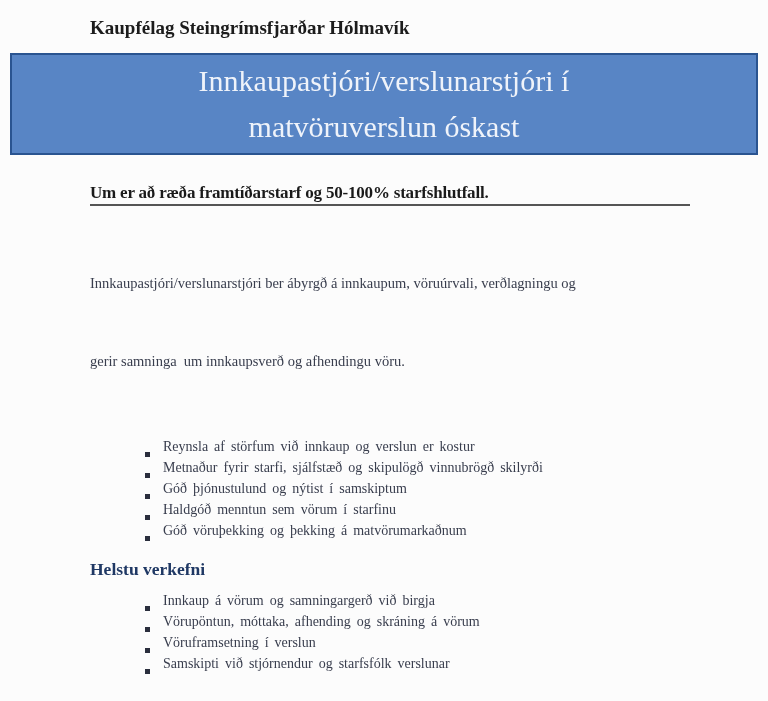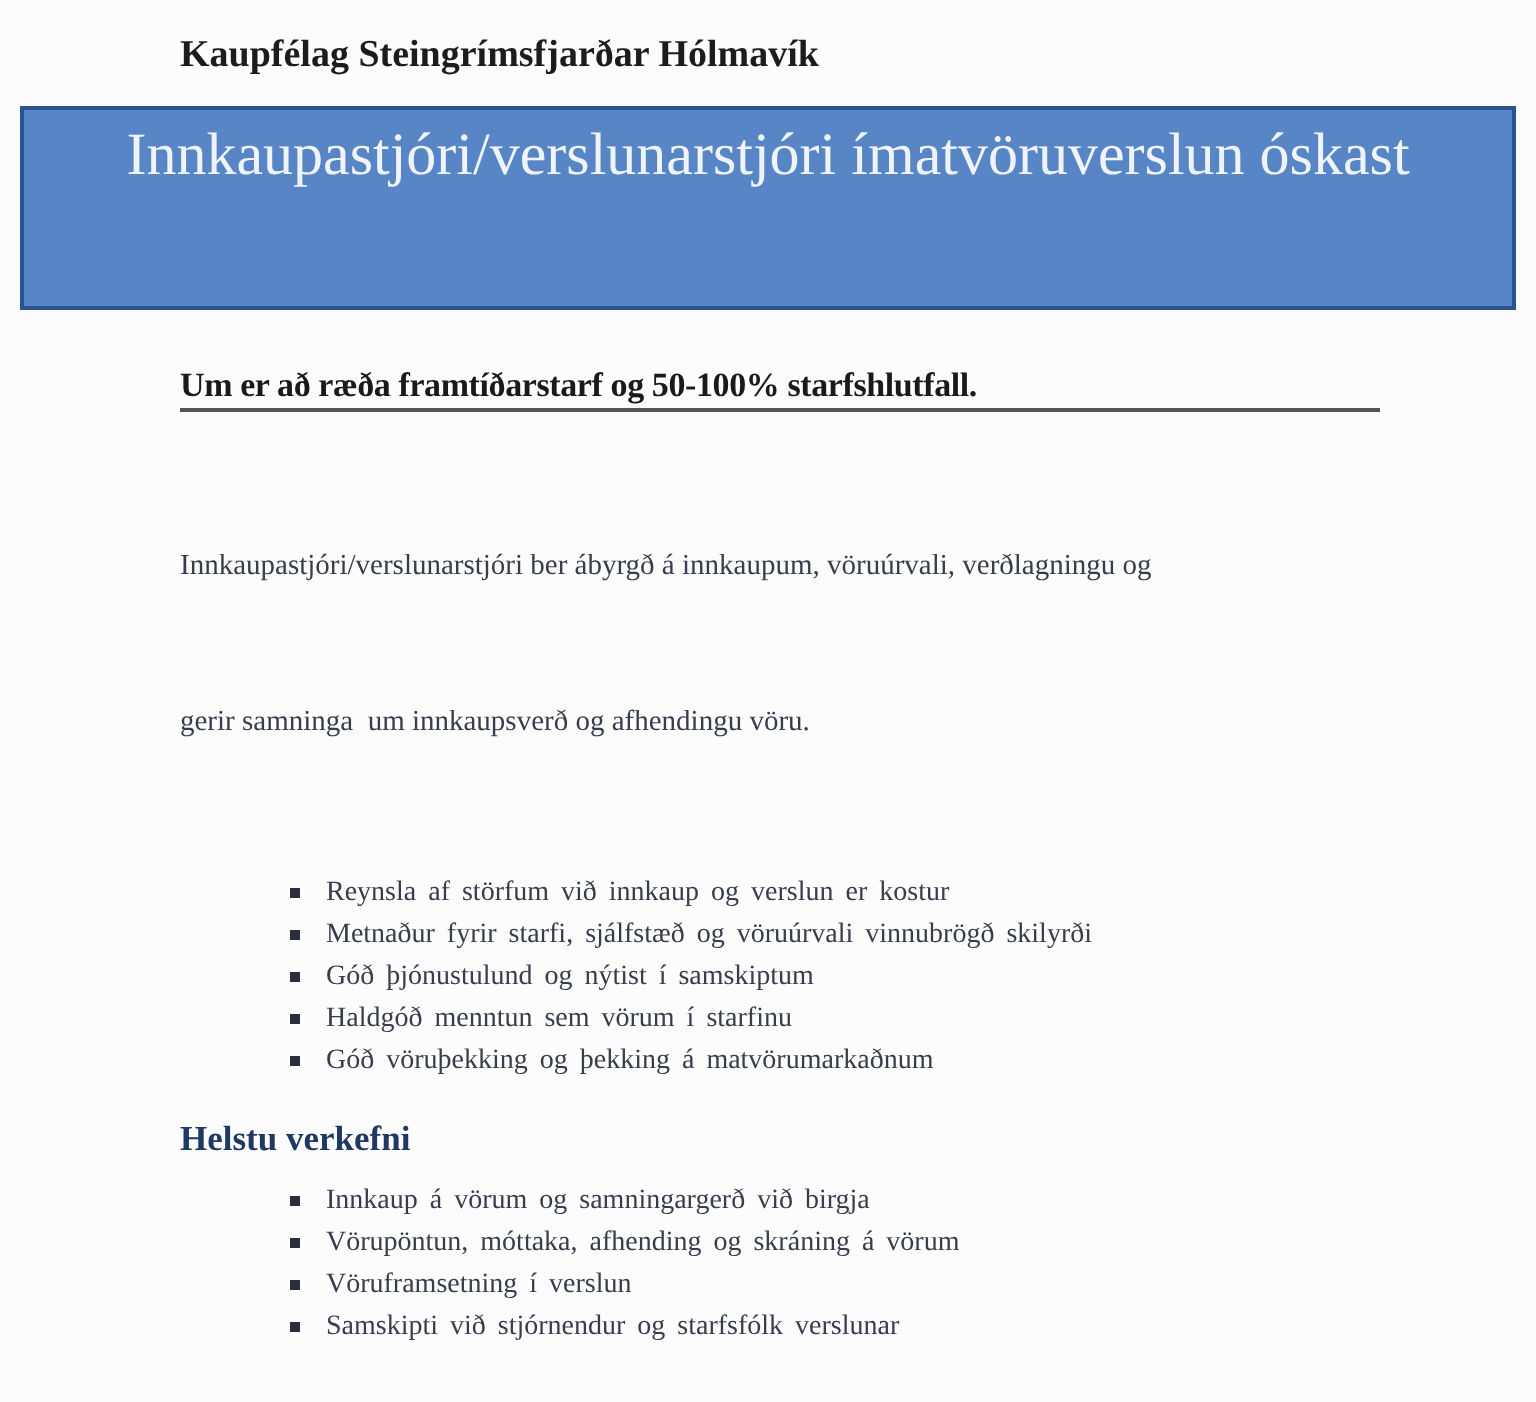--- a/index.html
+++ b/index.html
@@ -17,21 +17,21 @@
     font-size: 19px;
     font-weight: bold;
     color: #1C1C1C;
   }
   .banner {
     margin: 14px 10px 0 10px;
     height: 102px;
     background: #5885C5;
     border: 2px solid #2A5490;
     display: flex;
-    flex-direction: row;
+    flex-direction: column;
     justify-content: center;
     text-align: center;
     color: #EFF3FA;
     font-size: 30px;
     line-height: 46px;
   }
   .intro-heading {
     margin: 28px 0 0 90px;
     width: 600px;
     font-size: 17px;
@@ -58,21 +58,21 @@
     color: #1F3864;
   }
   .section-title.first { margin: 12px 0 0 90px; }
   .section-title.second { margin: 18px 0 0 90px; }
   .bullet-list {
     list-style: none;
     margin: 10px 0 0 145px;
   }
   .bullet-item {
     display: flex;
-    align-items: flex-start;
+    align-items: flex-end;
     font-size: 14px;
     line-height: 21px;
     color: #383D4D;
     word-spacing: 2.5px;
   }
   .bullet-square {
     flex: none;
     width: 5px;
     height: 5px;
     background: #2A2E3D;
@@ -100,21 +100,21 @@
   </div>
 
 
   <ul class="bullet-list">
     <li class="bullet-item">
       <span class="bullet-square"></span>
       <span>Reynsla af störfum við innkaup og verslun er kostur</span>
     </li>
     <li class="bullet-item">
       <span class="bullet-square"></span>
-      <span>Metnaður fyrir starfi, sjálfstæð og vöruúrvali vinnubrögð skilyrði</span>
+      <span>Metnaður fyrir starfi, sjálfstæð og skipulögð vinnubrögð skilyrði</span>
     </li>
     <li class="bullet-item">
       <span class="bullet-square"></span>
       <span>Góð þjónustulund og nýtist í samskiptum</span>
     </li>
     <li class="bullet-item">
       <span class="bullet-square"></span>
       <span>Haldgóð menntun sem vörum í starfinu</span>
     </li>
     <li class="bullet-item">

